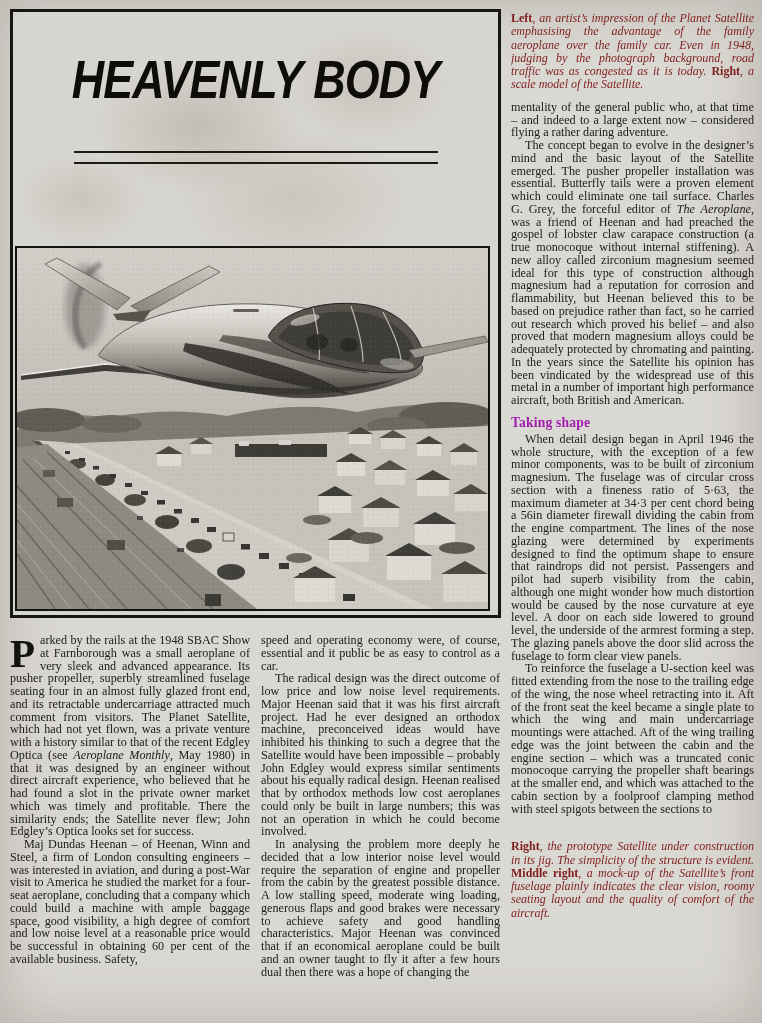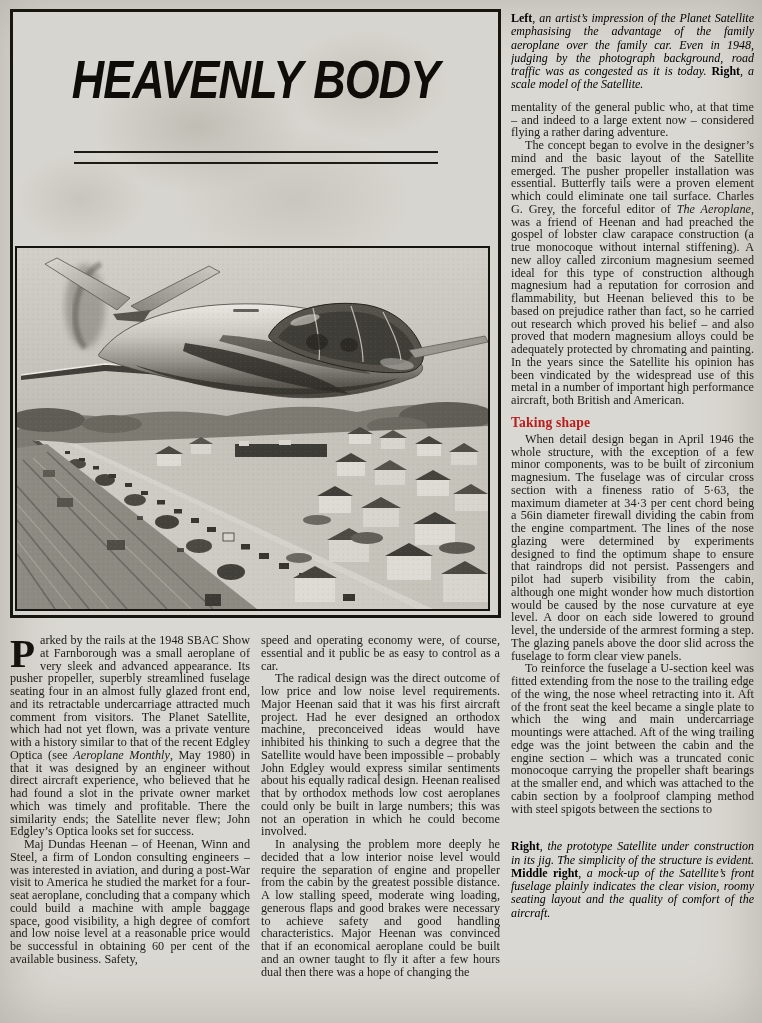--- a/index.html
+++ b/index.html
@@ -51,26 +51,26 @@
     margin:0;font-family:"Liberation Serif",serif;
     font-size:12.2px;line-height:12.75px;text-align:justify;
   }
   .indent{text-indent:14px;}
   .dropcap{
     float:left;font-weight:700;font-size:41px;line-height:33px;
     padding:3px 5px 0 0;color:#14130d;
   }
   .sect-head{
     margin:8px 0 3px;font-family:"Liberation Serif",serif;
-    font-weight:700;font-size:13.6px;line-height:15px;color:#b91c1c;
+    font-weight:700;font-size:13.6px;line-height:15px;color:#a21caf;
     letter-spacing:.2px;
   }
   .caption{
     margin:0;font-family:"Liberation Serif",serif;font-style:italic;
-    font-size:12px;line-height:13.3px;text-align:justify;color:#000000;
+    font-size:12px;line-height:13.3px;text-align:justify;color:#7f1d1d;
   }
   .caption b{font-style:normal;font-weight:700;}
   .cap-top{margin-bottom:9px;}
   .cap-bottom{margin-top:25px;}
 </style>
 </head>
 <body>
 
 <div class="page">
 

